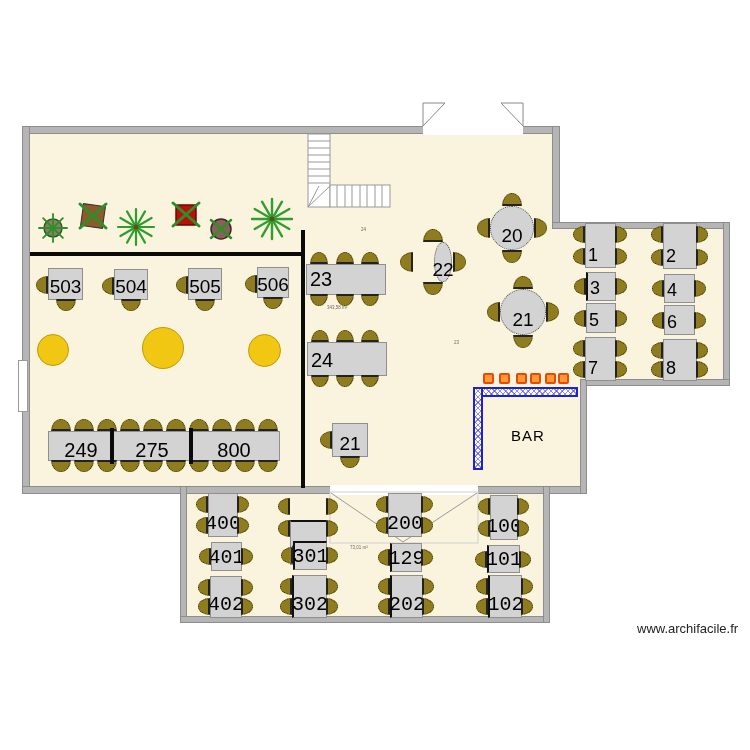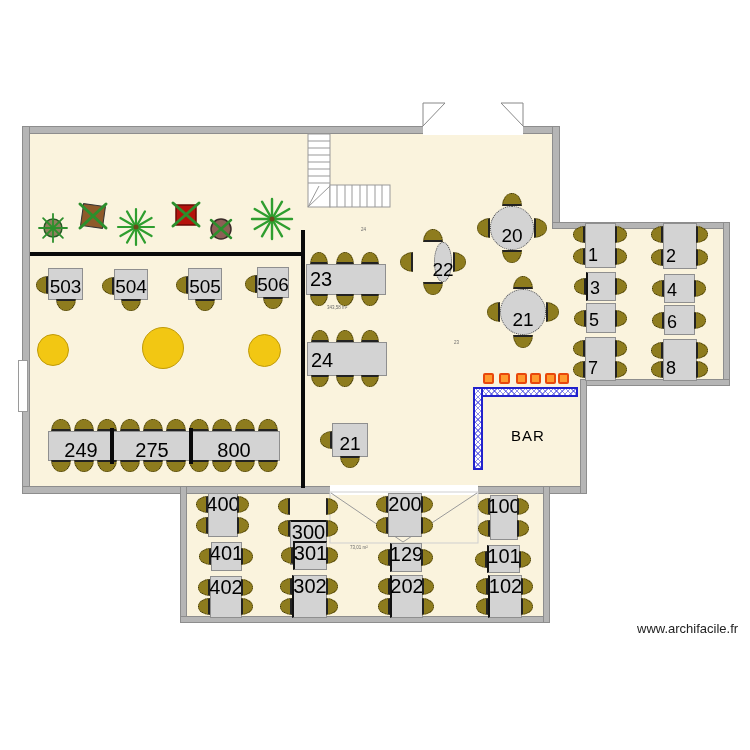--- a/index.html
+++ b/index.html
@@ -8,21 +8,21 @@
   .floor{position:absolute;background:#faf3dd;z-index:1;}
   .wall{position:absolute;background:#b5b5b5;border:1px solid #8d8d8d;box-sizing:border-box;z-index:2;}
   .opening{position:absolute;background:#fff;z-index:3;}
   .win{border:1px solid #9a9a9a;box-sizing:border-box;}
   #lines{position:absolute;left:0;top:0;z-index:3;}
   .blk{position:absolute;background:#0a0a0a;z-index:4;}
   .tbl{position:absolute;background:#d3d3d3;border:1px solid #8f8f8f;box-sizing:border-box;z-index:5;
        display:flex;overflow:visible;color:#000;}
   .tbl span{white-space:nowrap;line-height:1;}
   .round{border-radius:50%;border:1.5px dotted #4a4a4a;}
-  .lbl-c{justify-content:center;font-size:20px;padding-bottom:2px;}
+  .lbl-c{align-items:flex-end;justify-content:center;font-size:20px;padding-bottom:2px;font-family:Liberation Mono, monospace;}
   .lbl-cl{align-items:flex-end;justify-content:center;font-size:19px;padding-bottom:3px;}
   .lbl-l{align-items:flex-end;justify-content:flex-start;font-size:20px;padding:0 0 5px 3px;}
   .lbl-wl{align-items:flex-end;justify-content:flex-start;font-size:18px;padding:0 0 3px 2px;}
   .lbl-r{align-items:center;justify-content:center;font-size:19px;padding-top:14px;}
   .bl{border-left:2px solid #111;}
   .bt{border-top:2px solid #111;}
   .chair{position:absolute;background:#8e7c1e;border:1px dotted #3a3206;box-sizing:border-box;z-index:5;}
   .chair.up{border-radius:50% 50% 0 0 / 100% 100% 0 0;border-bottom:2px solid #222;}
   .chair.down{border-radius:0 0 50% 50% / 0 0 100% 100%;border-top:2px solid #222;}
   .chair.left{border-radius:100% 0 0 100% / 50% 0 0 50%;border-right:2px solid #222;}

